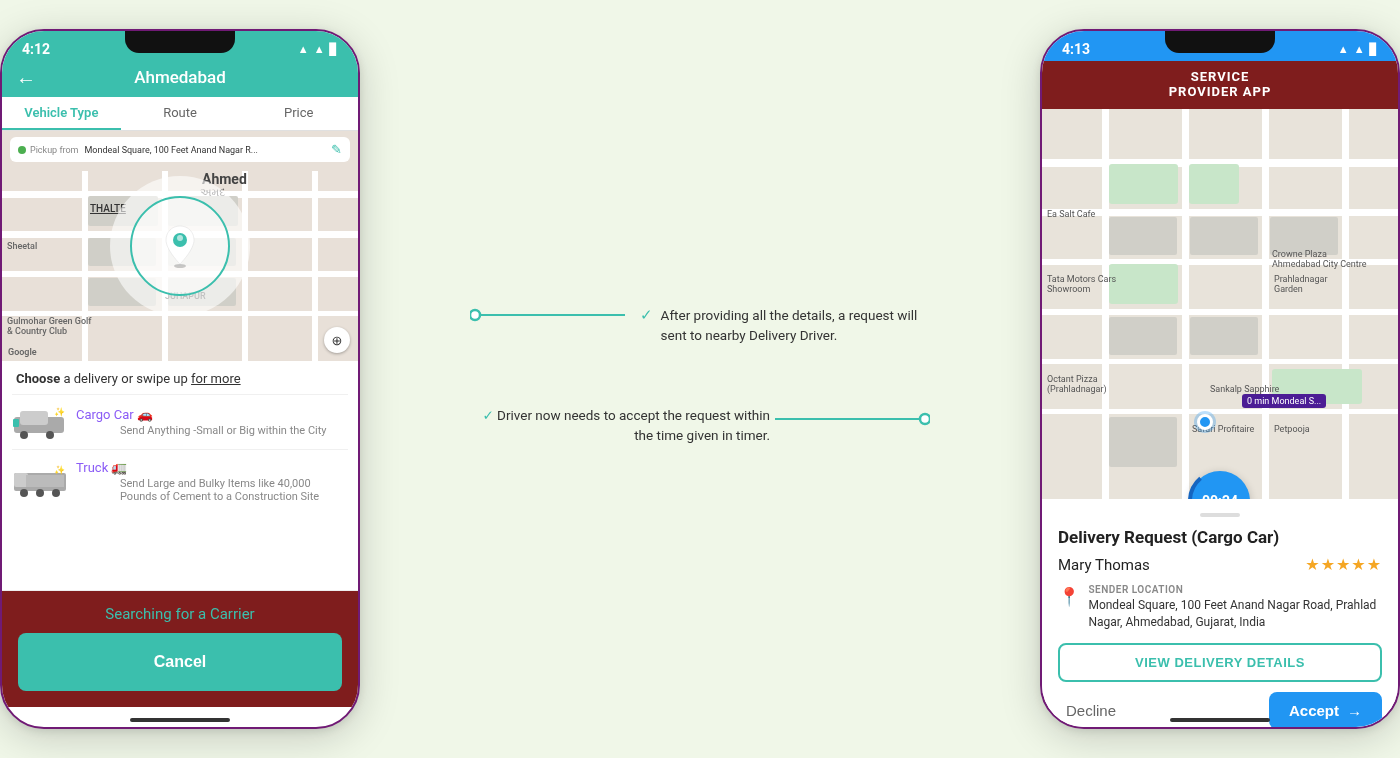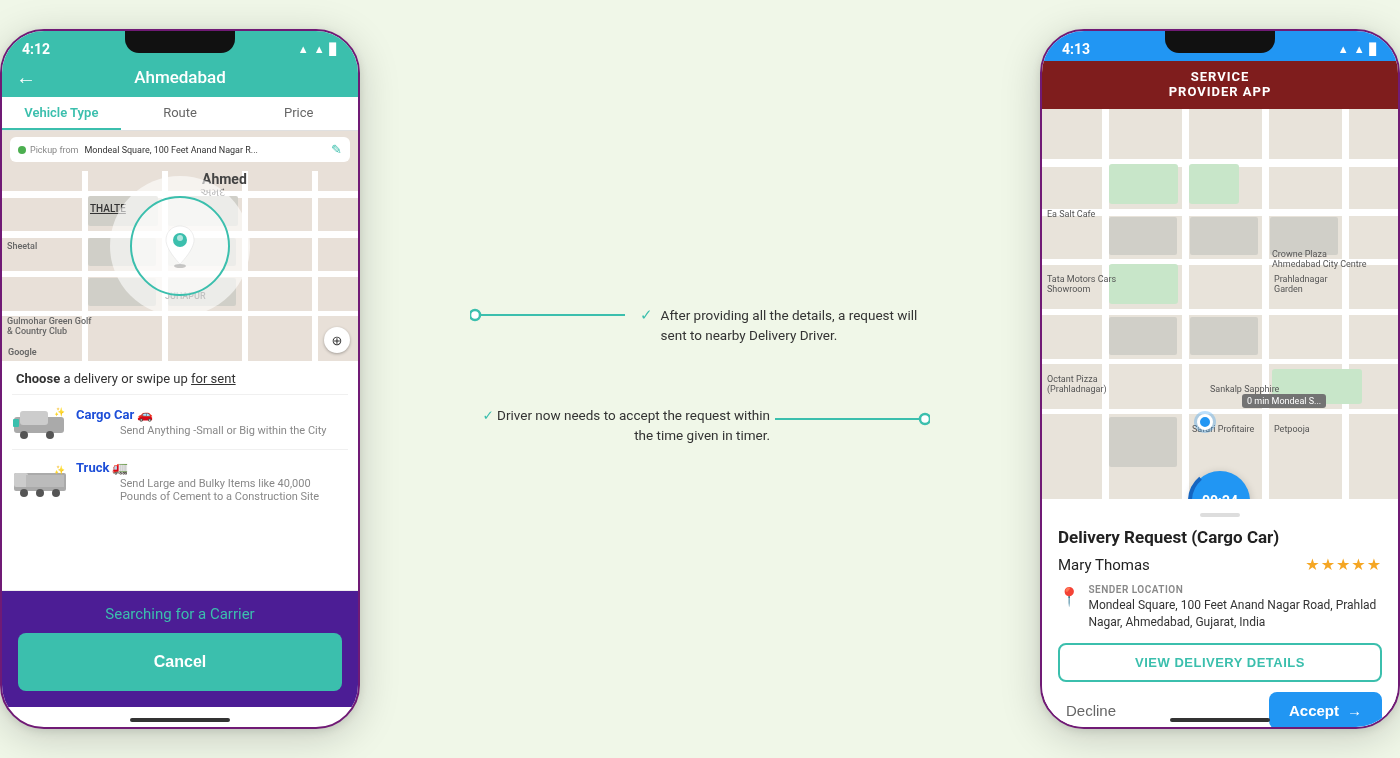--- a/index.html
+++ b/index.html
@@ -220,33 +220,33 @@
     .vehicle-icon {
       width: 54px;
       height: 34px;
       flex-shrink: 0;
       display: flex;
       align-items: center;
       justify-content: center;
     }
     .vehicle-info .name {
       font-size: 13px;
-      font-weight: 700;
-      color: #1d4ed8;
+      font-weight: 400;
+      color: #8b5cf6;
     }
     .vehicle-info .desc {
       font-size: 11px;
       color: #888;
       margin-top: 2px;
       margin-left: 44px;
     }
 
     
     .bottom-panel {
-      background: #4c1d95;
+      background: #7f1d1d;
       padding: 14px 16px 16px;
       border-top: 1px solid #eee;
       position: absolute;
       bottom: 20px;
       left: 0; right: 0;
     }
     .searching-text {
       text-align: center;
       color: #3bbfad;
       font-size: 15px;
@@ -437,21 +437,21 @@
 
     .status-bar-left { font-size: 14px; font-weight: 700; }
 
     
     .map-green { position: absolute; background: #c8e6c9; border-radius: 3px; }
     .map-building { position: absolute; background: #d0cfc8; border-radius: 2px; }
 
     
     .car-pin {
       position: absolute;
-      background: #737373;
+      background: #4c1d95;
       color: white;
       font-size: 9px;
       padding: 2px 5px;
       border-radius: 3px;
       white-space: nowrap;
     }
   </style>
 </head>
 <body>
 
@@ -524,21 +524,21 @@
         </div>
       </div>
 
       <div class="google-watermark">Google</div>
 
       <div class="map-location-btn">⊕</div>
     </div>
   </div>
 
   <div class="choose-section">
-    <span><strong>Choose</strong> a delivery or swipe up <em>for sent</em></span>
+    <span><strong>Choose</strong> a delivery or swipe up <em>for more</em></span>
   </div>
 
   <div class="vehicle-list">
 
     <div class="vehicle-item">
       <div class="vehicle-icon">
         <svg viewBox="0 0 54 34" width="54" height="34">
           <rect x="2" y="12" width="50" height="16" rx="3" fill="#aaa"></rect>
           <rect x="8" y="6" width="28" height="14" rx="3" fill="#ccc"></rect>
           <circle cx="12" cy="30" r="4" fill="#555"></circle>

